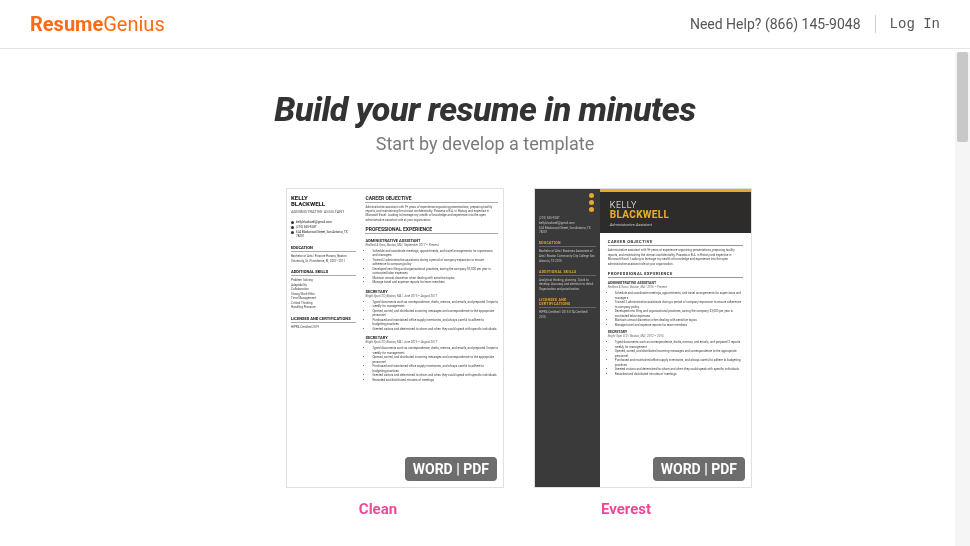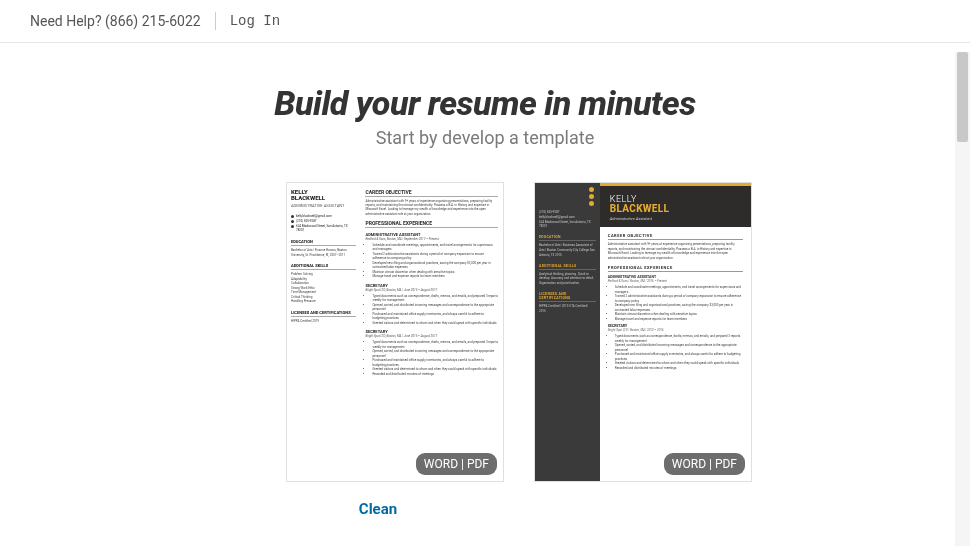--- a/index.html
+++ b/index.html
@@ -10,22 +10,22 @@
 .logo .g { color: #ff6a13; font-weight: 400; }
 .header-right { display: flex; align-items: center; gap: 14px; font-size: 14px; color: #555; }
 .divider { width: 1px; height: 18px; background: #ccc; }
 .login { color: #555; cursor: pointer; font-family: Liberation Mono, monospace; }
 .main { padding-top: 40px; text-align: center; }
 .title { font-size: 34px; font-weight: 800; color: #333; letter-spacing: -0.5px; font-style: italic; }
 .subtitle { font-size: 18px; color: #7a7a7a; margin-top: 4px; }
 .templates { display: flex; justify-content: center; gap: 30px; margin-top: 34px; }
 .template-card { width: 218px; position: relative; padding-left: 34px; }
 .thumb { width: 218px; height: 300px; border: 1px solid #e0e0e0; background: #fff; position: relative; overflow: hidden; font-size: 4px; text-align: left; cursor: pointer; }
-.badge { position: absolute; right: 6px; bottom: 6px; background: #6d6d6d; color: #fff; font-size: 12px; font-weight: 400; padding: 4px 8px; border-radius: 9px; }
-.template-name { margin-top: 18px; font-size: 15px; font-weight: 700; color: #0369a1; }
+.badge { position: absolute; right: 6px; bottom: 6px; background: #6d6d6d; color: #fff; font-size: 14px; font-weight: 700; padding: 4px 8px; border-radius: 4px; }
+.template-name { margin-top: 12px; font-size: 15px; font-weight: 700; color: #ec4899; }
 
 .clean { display: flex; }
 .clean-left { width: 34%; padding: 6px 4px; color: #222; }
 .clean-name { font-weight: 800; font-size: 6px; line-height: 1; }
 .clean-role { font-size: 4px; color: #555; margin-top: 2px; }
 .clean-contact { margin-top: 6px; font-size: 3px; line-height: 1.6; }
 .clean-contact div { display: flex; align-items: flex-start; gap: 2px; }
 .clean-dot { width: 3px; height: 3px; border-radius: 50%; background: #333; flex-shrink: 0; margin-top: 1px; }
 .clean-sec { margin-top: 6px; }
 .clean-h { font-size: 4px; font-weight: 800; border-bottom: 0.5px solid #aaa; padding-bottom: 1px; }
@@ -58,22 +58,25 @@
 .ev-em { font-size: 3px; font-style: italic; color: #666; }
 .ev-ul { margin-top: 2px; padding-left: 4px; }
 .ev-ul li { font-size: 3px; line-height: 1.5; color: #444; list-style: disc; margin-left: 3px; }
 .scrollbar-v { position: fixed; right: 0; top: 52px; width: 15px; bottom: 0; background: #f5f5f5; }
 .scrollbar-thumb { position: absolute; left: 2px; right: 2px; top: 0; height: 90px; background: #c8c8c8; border-radius: 2px; }
 </style>
 </head>
 <body>
 
 <div class="header">
+  <div class="logo">
+    <span class="r">Resume</span><span class="g">Genius</span>
+  </div>
   <div class="header-right">
-    <span>Need Help? (866) 215-6022</span>
+    <span>Need Help? (866) 145-9048</span>
     <span class="divider"></span>
     <span class="login">Log In</span>
   </div>
 </div>
 
 <div class="main">
   <h1 class="title">Build your resume in minutes</h1>
   <p class="subtitle">Start by develop a template</p>
 
   <div class="templates">
@@ -206,20 +209,21 @@
                 <li>Typed documents such as correspondence, drafts, memos, and emails, and prepared 3 reports weekly for management</li>
                 <li>Opened, sorted, and distributed incoming messages and correspondence to the appropriate personnel</li>
                 <li>Purchased and maintained office supply inventories, and always careful to adhere to budgeting practices</li>
                 <li>Greeted visitors and determined to whom and when they could speak with specific individuals</li>
                 <li>Recorded and distributed minutes of meetings</li>
               </ul>
           </div>
         </div>
         <div class="badge">WORD | PDF</div>
       </div>
+      <div class="template-name">Everest</div>
     </div>
 
   </div>
 </div>
 
 <div class="scrollbar-v">
   <div class="scrollbar-thumb"></div>
 </div>
 
 </body></html>

